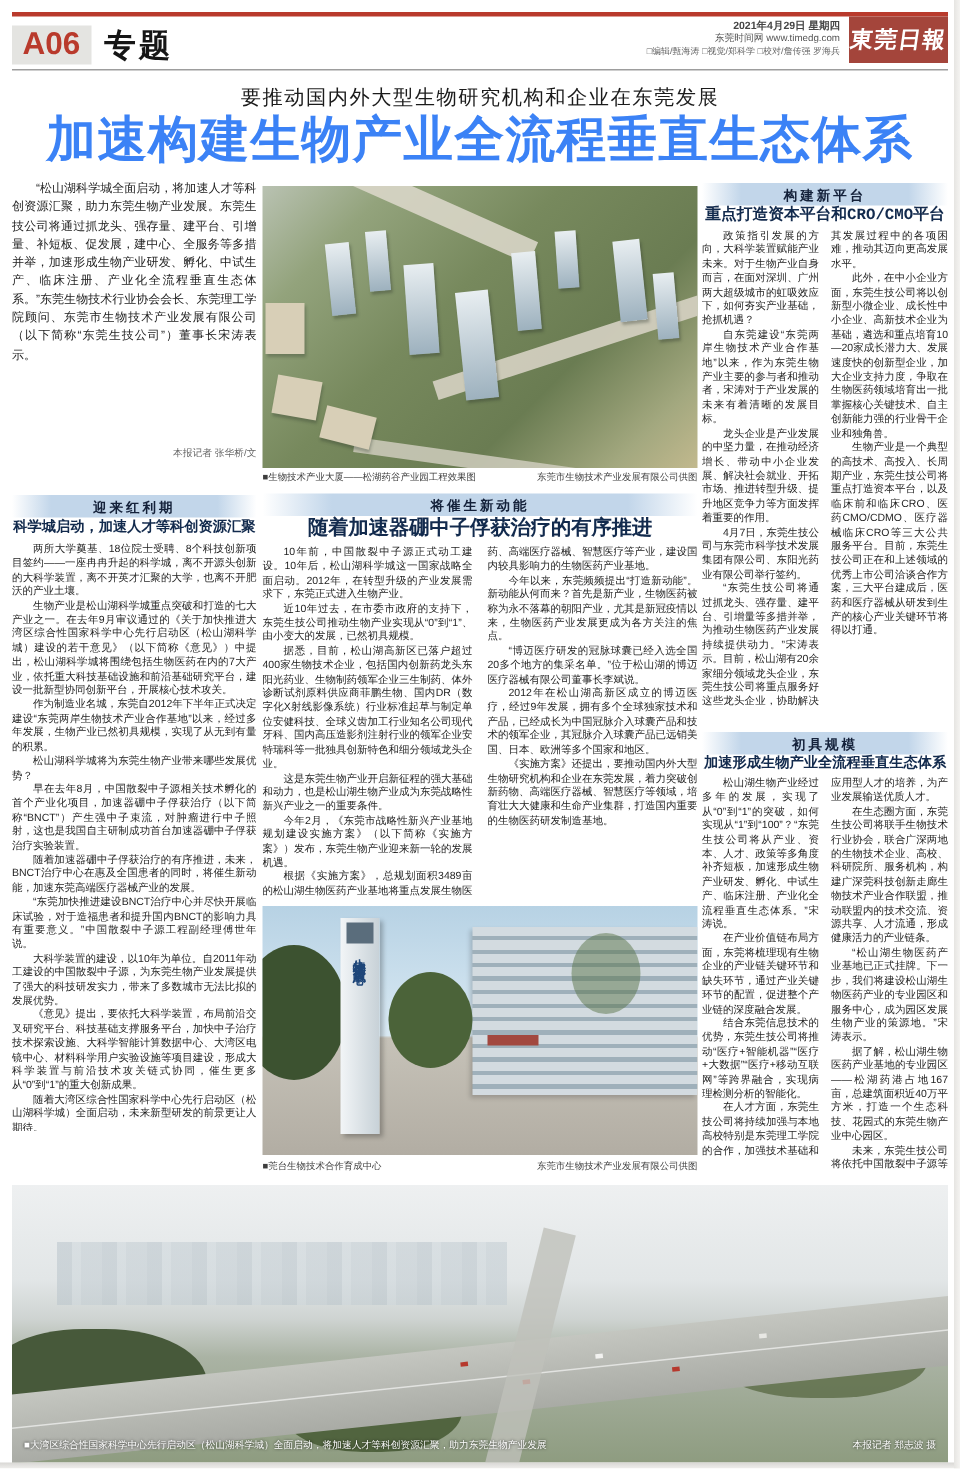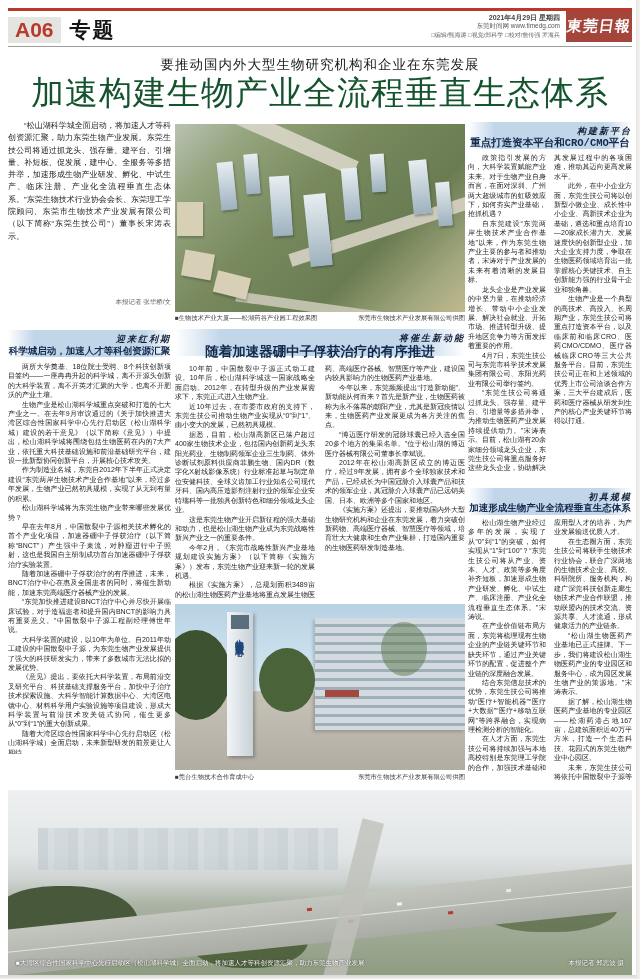--- a/index.html
+++ b/index.html
@@ -20,28 +20,28 @@
   .meta .m3{font-size:6px;line-height:9px;color:#666;}
   .logo{left:566px;top:11px;width:66px;height:31px;background:#a4453b;color:#fff;
     display:flex;align-items:center;justify-content:center;
     font-family:"Liberation Serif","DejaVu Serif",serif;font-weight:bold;font-size:15px;
     transform:none;}
   .logo span{display:inline-block;transform:skewX(-8deg);letter-spacing:1px;}
   .header-line{left:8px;top:46px;width:624px;height:1px;background:#9d9d9d;}
   
   .kicker{left:0;top:56px;width:640px;text-align:center;font-size:13.5px;color:#1b1b1b;letter-spacing:1px;}
   .main-title{left:0;top:71px;width:640px;text-align:center;
-    font-family:"Liberation Serif","DejaVu Serif",serif;font-weight:400;
-    font-size:33px;color:#14532d;letter-spacing:1px;}
+    font-family:"Liberation Serif","DejaVu Serif",serif;font-weight:700;
+    font-size:33px;color:#3b82f6;letter-spacing:1px;}
   
   .lead{left:8px;top:120px;width:163px;height:176px;overflow:hidden;color:#222;}
   .lead p{margin:0;text-indent:2em;text-align:justify;font-size:8px;line-height:12.3px;}
   .byline{left:8px;top:298px;width:163px;text-align:right;font-size:6.5px;color:#666;}
-  .band{height:27px;line-height:13px;text-align:right;
-    background:linear-gradient(90deg,rgba(196,216,235,0),#c2d6ea 16%,#c2d6ea 84%,rgba(196,216,235,0));font-style:italic;}
+  .band{height:15px;line-height:13px;text-align:center;
+    background:linear-gradient(90deg,rgba(196,216,235,0),#c2d6ea 16%,#c2d6ea 84%,rgba(196,216,235,0));}
   .band span{font-size:9px;font-weight:bold;color:#14213a;letter-spacing:2px;}
   .sec-title{text-align:center;font-weight:bold;color:#122a4d;}
   .body-text{color:#1e1e1e;overflow:hidden;font-size:7px;line-height:9.4px;}
   .body-text p{margin:0;text-indent:2em;text-align:justify;}
   .cols2{column-count:2;column-fill:auto;}
   .caption-row{display:flex;justify-content:space-between;font-size:6.3px;color:#3d3d3d;}
   
   .imgA{left:175px;top:124px;width:290px;height:188px;overflow:hidden;
     background:linear-gradient(135deg,#b9c2b2 0%,#93a37c 18%,#77895d 42%,#6a7c52 68%,#a3a87f 88%,#c2b98e 100%);}
   .roadA1{position:absolute;left:-30px;top:-8px;width:220px;height:16px;background:#d9d6c8;transform:rotate(24deg);opacity:.9;}

